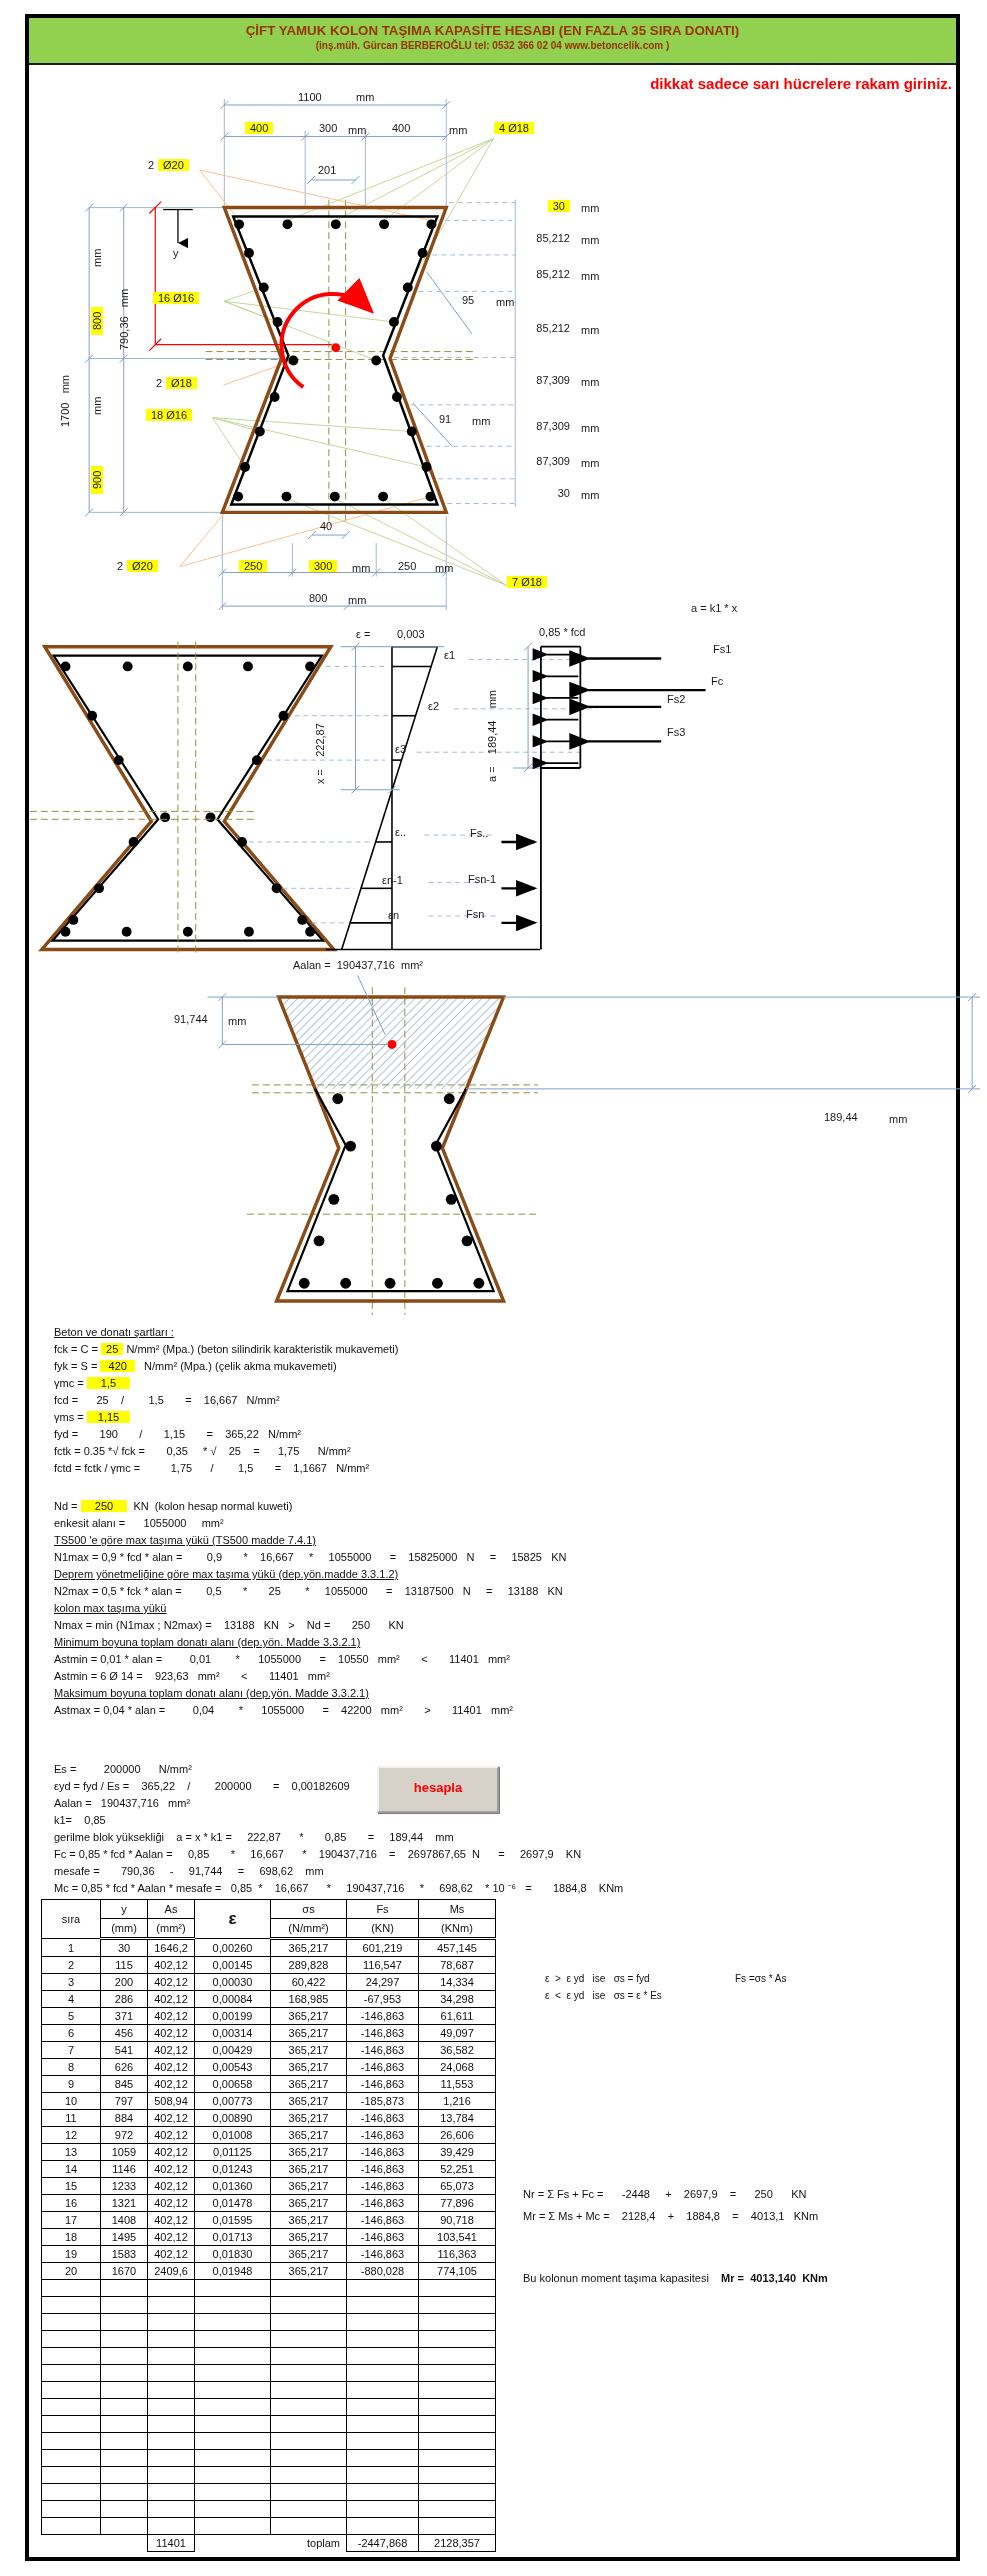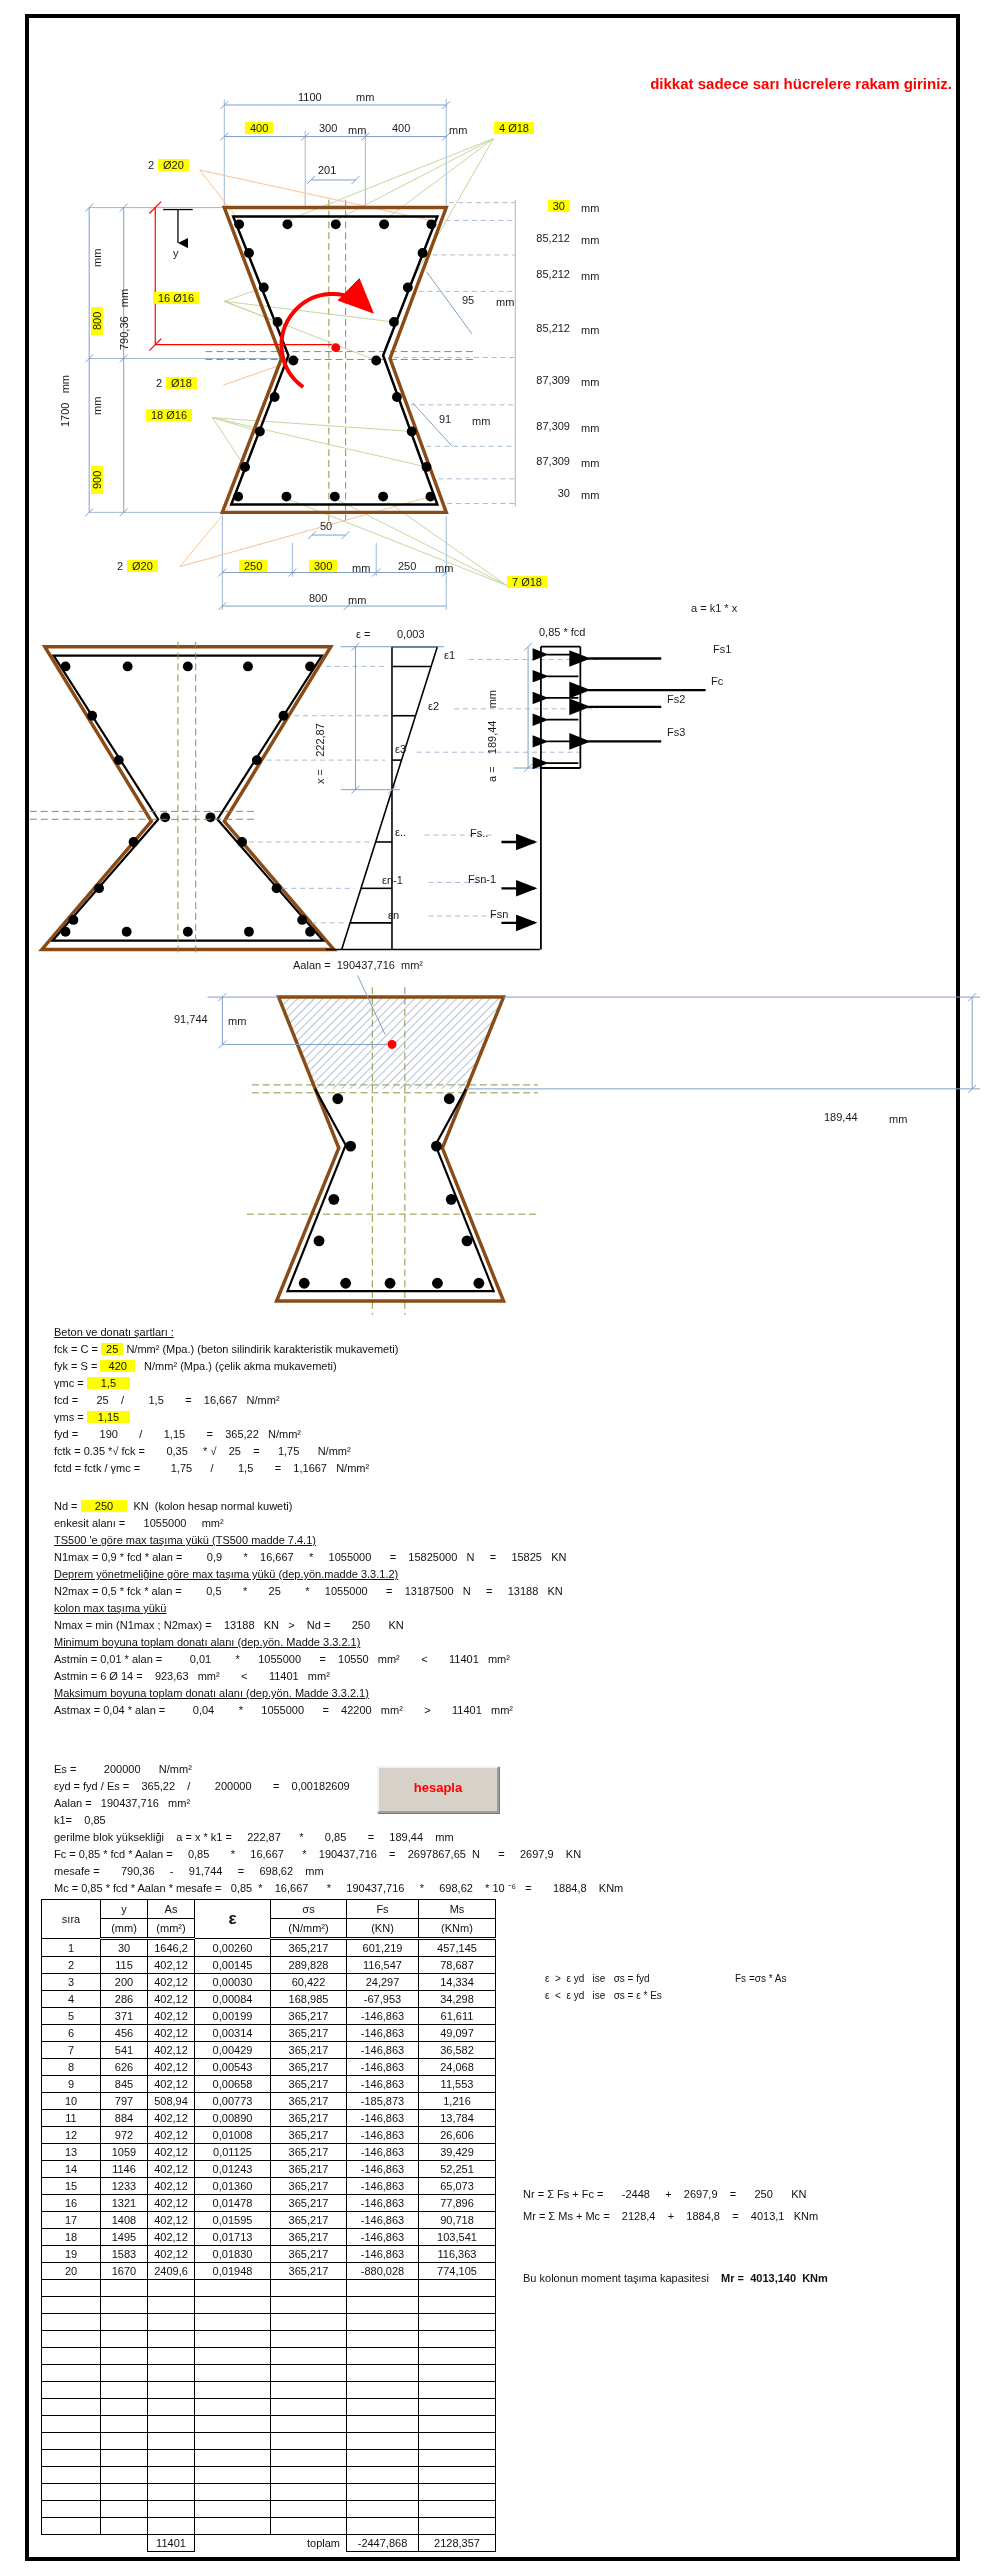--- a/index.html
+++ b/index.html
@@ -26,20 +26,24 @@
   .res{position:absolute;font-size:11px;white-space:pre;color:#111;}
   svg{position:absolute;overflow:visible;}
   .note2{position:absolute;font-size:10px;white-space:pre;color:#111;}
 </style>
 </head>
 <body>
 
 <div id="page">
   <div class="frame"></div>
 
+  <div class="ghead">
+    <div class="gtitle">ÇİFT YAMUK KOLON TAŞIMA KAPASİTE HESABI (EN FAZLA 35 SIRA DONATI)</div>
+    <div class="gsub">(inş.müh. Gürcan BERBEROĞLU tel: 0532 366 02 04   www.betoncelik.com )</div>
+  </div>
   <div class="rednote">dikkat sadece sarı hücrelere rakam giriniz.</div>
 
   <div style="position:absolute;left:30px;top:89px;width:651px;height:538px;">
     <svg width="651" height="538" viewBox="0 0 660 545">
       <defs>
         <marker id="mDown" markerWidth="8" markerHeight="10" refX="4" refY="8" orient="auto">
             <path d="M0,0 L8,0 L4,8 z" fill="#000"></path>
           </marker>
         <marker id="mRedE" markerWidth="10" markerHeight="10" refX="7" refY="4" orient="auto">
             <path d="M0,0 L9,4 L0,8 z" fill="#FF0000"></path>
@@ -190,21 +194,21 @@
     <div class="lbl hl" style="left:123px;top:203px;">16 Ø16</div>
     <div class="lbl" style="left:126px;top:288px;">2</div>
     <div class="lbl hl" style="left:136px;top:288px;">Ø18</div>
     <div class="lbl hl" style="left:116px;top:320px;">18 Ø16</div>
     <div class="vlbl" style="left:73px;top:314px;">mm</div>
     <div class="vlbl hl" style="left:73px;top:393px;">900</div>
     <div class="lbl" style="left:432px;top:205px;">95</div>
     <div class="lbl" style="left:466px;top:207px;">mm</div>
     <div class="lbl" style="left:409px;top:324px;">91</div>
     <div class="lbl" style="left:442px;top:326px;">mm</div>
-    <div class="lbl" style="left:290px;top:431px;">50</div>
+    <div class="lbl" style="left:290px;top:431px;">40</div>
     <div class="lbl" style="left:87px;top:471px;">2</div>
     <div class="lbl hl" style="left:97px;top:471px;">Ø20</div>
     <div class="lbl hl" style="left:209px;top:471px;">250</div>
     <div class="lbl hl" style="left:279px;top:471px;">300</div>
     <div class="lbl" style="left:322px;top:473px;">mm</div>
     <div class="lbl" style="left:368px;top:471px;">250</div>
     <div class="lbl" style="left:405px;top:473px;">mm</div>
     <div class="lbl" style="left:279px;top:503px;">800</div>
     <div class="lbl" style="left:318px;top:505px;">mm</div>
     <div class="lbl hl" style="left:477px;top:487px;">7 Ø18</div>
@@ -339,21 +343,21 @@
         <div class="lbl" style="left: 352px; top: 272px;">εn-1</div>
         <div class="lbl" style="left: 358px; top: 307px;">εn</div>
       </div>
     <div id="forceLabels">
         <div class="lbl" style="left: 635px; top: 41px; padding-left: 48px;">Fs1</div>
         <div class="lbl" style="left: 681px; top: 73px;">Fc</div>
         <div class="lbl" style="left: 637px; top: 91px;">Fs2</div>
         <div class="lbl" style="left: 637px; top: 124px;">Fs3</div>
         <div class="lbl" style="left: 440px; top: 225px;">Fs..</div>
         <div class="lbl" style="left: 438px; top: 271px;">Fsn-1</div>
-        <div class="lbl" style="left: 444px; top: 306px; padding-left: 16px;">Fsn</div>
+        <div class="lbl" style="left: 420px; top: 306px; padding-left: 16px;">Fsn</div>
       </div>
     <div class="lbl" style="left:263px;top:357px;"><span>Aalan =</span>  <span>190437,716</span>  <span>mm²</span></div>
   </div>
 
   <div style="position:absolute;left:99px;top:987px;width:888px;height:331px;">
     <svg width="888" height="331" viewBox="0 0 900 335">
       <defs>
         <pattern id="hatch" width="6" height="6" patternTransform="rotate(45)" patternUnits="userSpaceOnUse">
           <line x1="0" y1="0" x2="0" y2="6" stroke="#7E96B5" stroke-width="1.2"></line>
         </pattern>

